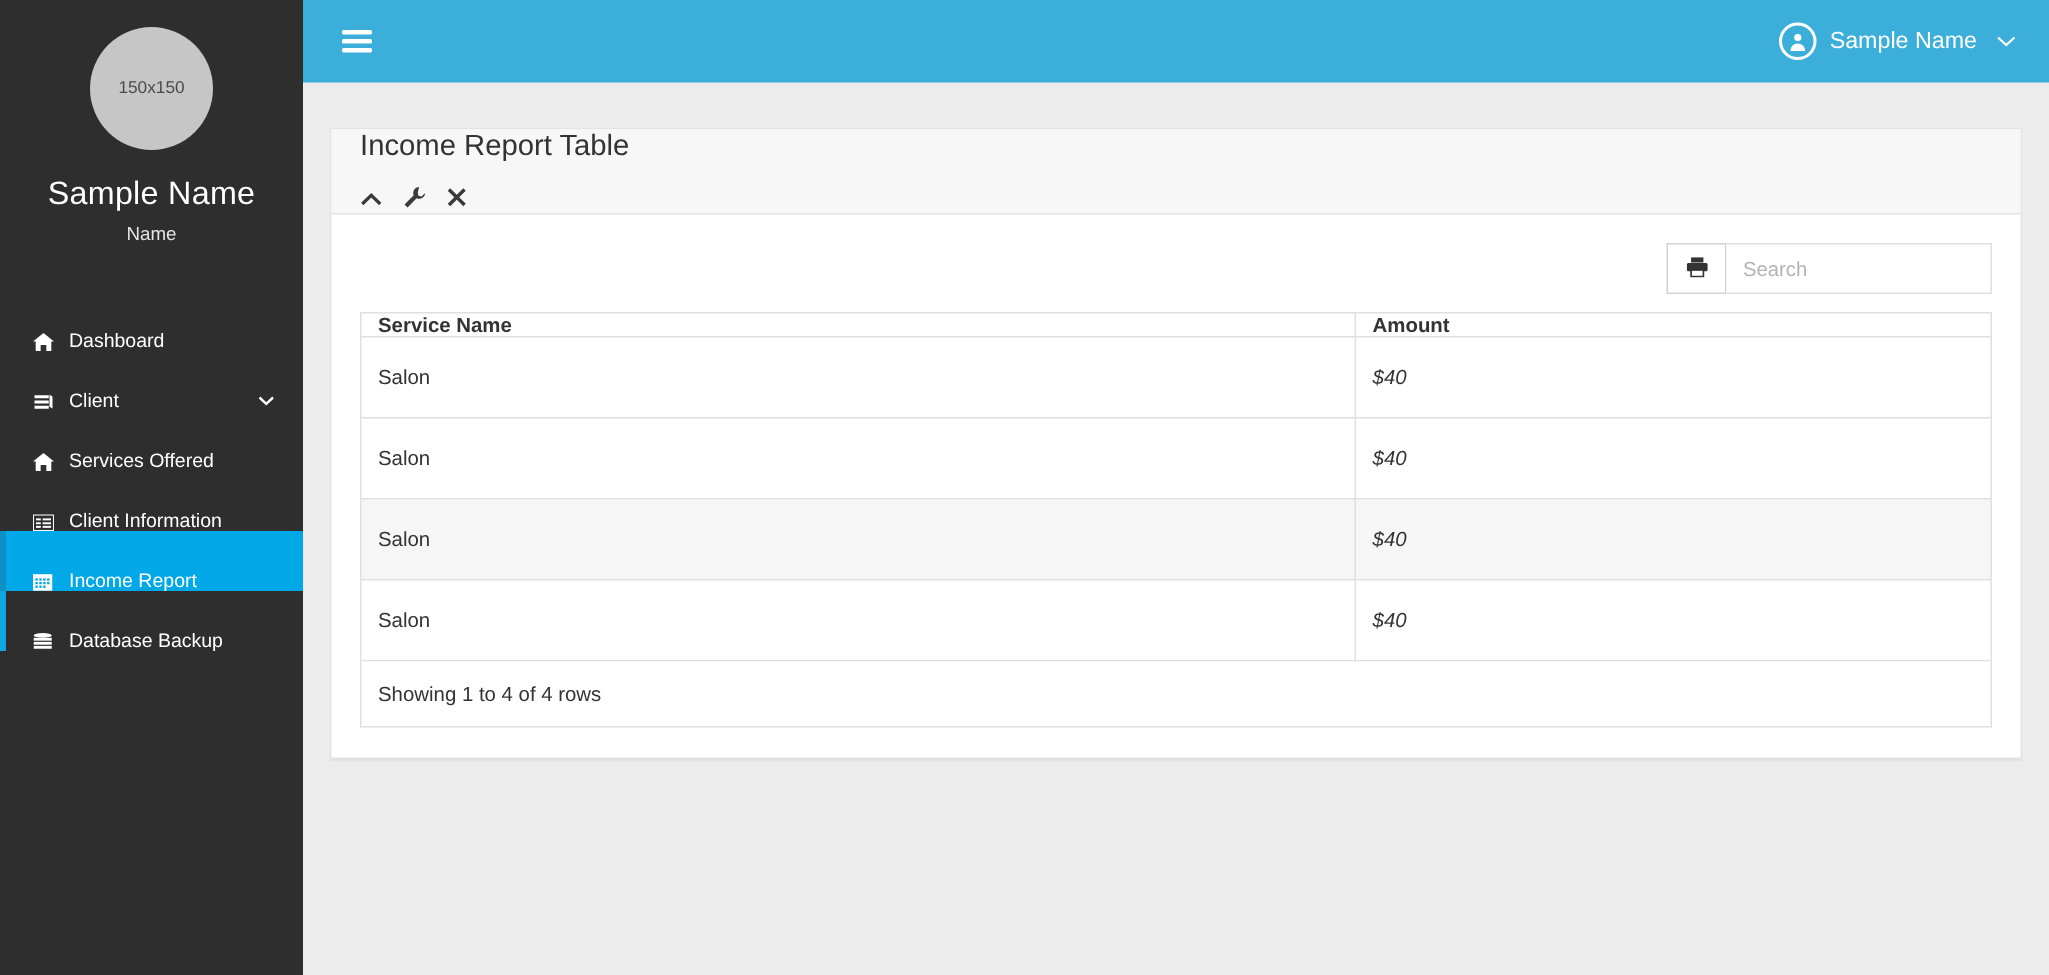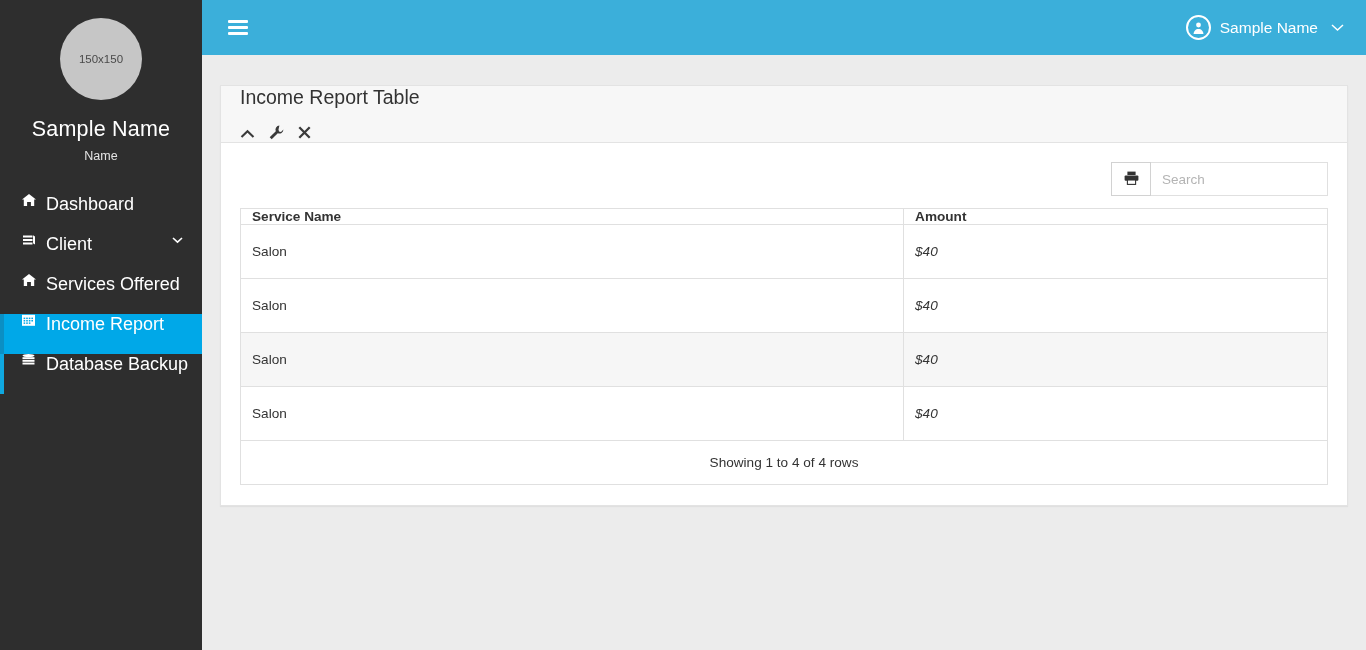--- a/index.html
+++ b/index.html
@@ -47,24 +47,24 @@
   .profile-role {
     margin-top: 7px;
     font-size: 12.5px;
     color: #e4e4e4;
   }
 
   .nav { margin-top: 31px; }
 
   .nav-item {
     display: flex;
-    align-items: flex-start;
+    align-items: flex-end;
     height: 40px;
     padding-left: 22px;
-    font-size: 18px;
+    font-size: 13px;
     color: #ffffff;
     position: relative;
     cursor: pointer;
     white-space: nowrap;
   }
 
   .nav-item .ico {
     width: 19px;
     min-width: 19px;
     display: inline-flex;
@@ -249,21 +249,20 @@
 
   .col-service { width: 61%; }
 
   .table-footer {
     font-size: 13.6px;
     color: #333333;
     padding: 14px 11px;
     border: 1px solid #e0e0e0;
     border-top: none;
     background: #ffffff;
-    text-align: center;
   }
 </style>
 </head>
 <body>
 
 <div class="app">
 
   <aside class="sidebar">
 
     <div class="profile">
@@ -302,20 +301,34 @@
 
       <div class="nav-item">
         <span class="ico">
           <svg width="14" height="12" viewBox="0 0 14 12">
               <path d="M7 0L0 5.6h1.8V12h3.3V8h3.8v4h3.3V5.6H14z" fill="#fff"></path>
             </svg>
         </span>
         <span>Services Offered</span>
       </div>
 
+      <div class="nav-item">
+        <span class="ico">
+          <svg width="14" height="11" viewBox="0 0 14 11">
+              <rect x="0" y="0" width="14" height="11" fill="none" stroke="#fff" stroke-width="1.4"></rect>
+              <rect x="2" y="2.6" width="3.2" height="1.3" fill="#fff"></rect>
+              <rect x="2" y="5.2" width="3.2" height="1.3" fill="#fff"></rect>
+              <rect x="2" y="7.6" width="3.2" height="1.3" fill="#fff"></rect>
+              <rect x="6.4" y="2.6" width="5.6" height="1.3" fill="#fff"></rect>
+              <rect x="6.4" y="5.2" width="5.6" height="1.3" fill="#fff"></rect>
+              <rect x="6.4" y="7.6" width="5.6" height="1.3" fill="#fff"></rect>
+            </svg>
+        </span>
+        <span>Client Information</span>
+      </div>
 
       <div class="nav-item active">
         <span class="ico">
           <svg width="13" height="12" viewBox="0 0 13 12">
               <rect x="0" y="0.8" width="13" height="11" fill="#fff"></rect>
               <rect x="1.6" y="3.6" width="1.6" height="1.5" fill="#00a8e8"></rect>
               <rect x="4.2" y="3.6" width="1.6" height="1.5" fill="#00a8e8"></rect>
               <rect x="6.8" y="3.6" width="1.6" height="1.5" fill="#00a8e8"></rect>
               <rect x="9.4" y="3.6" width="1.6" height="1.5" fill="#00a8e8"></rect>
               <rect x="1.6" y="6" width="1.6" height="1.5" fill="#00a8e8"></rect>

